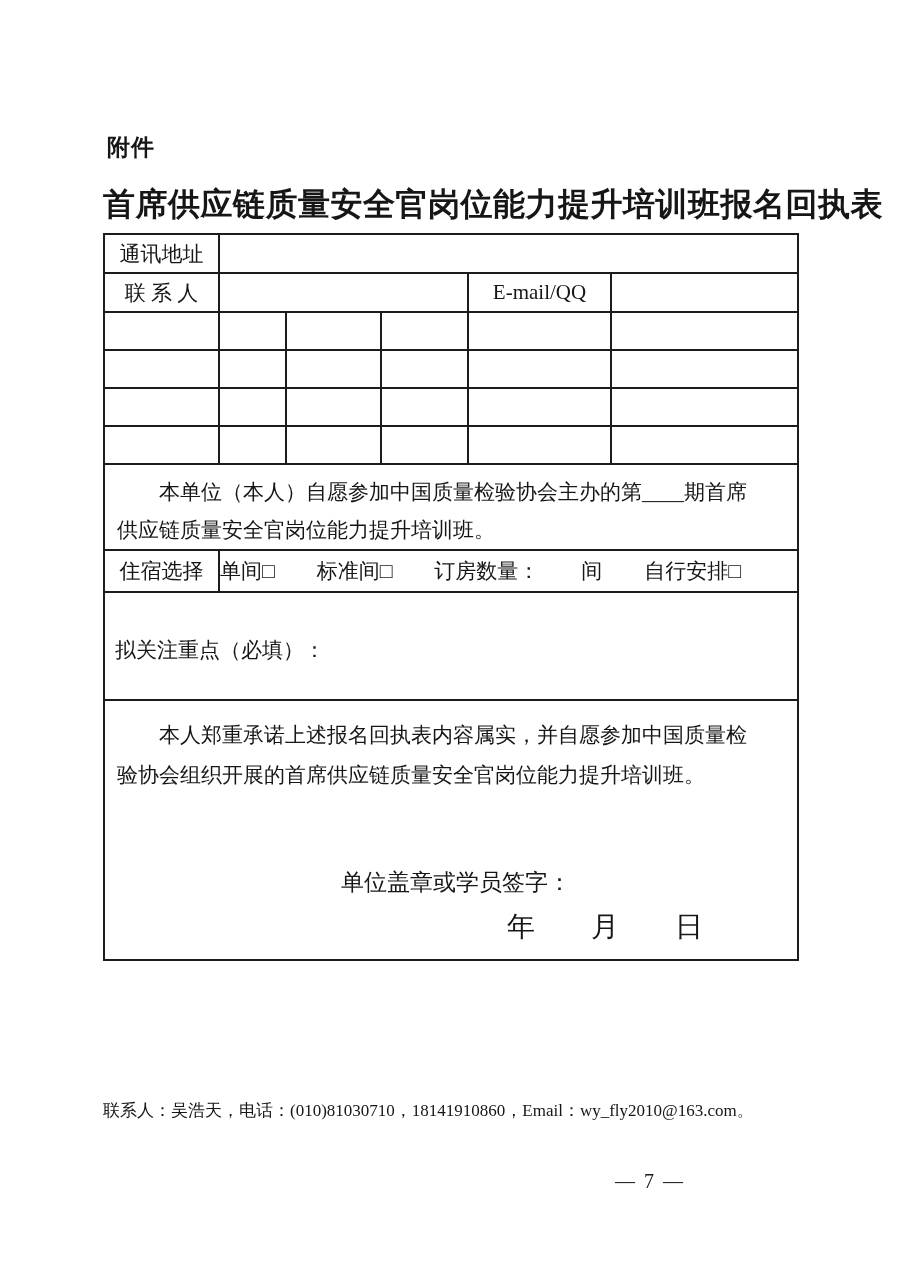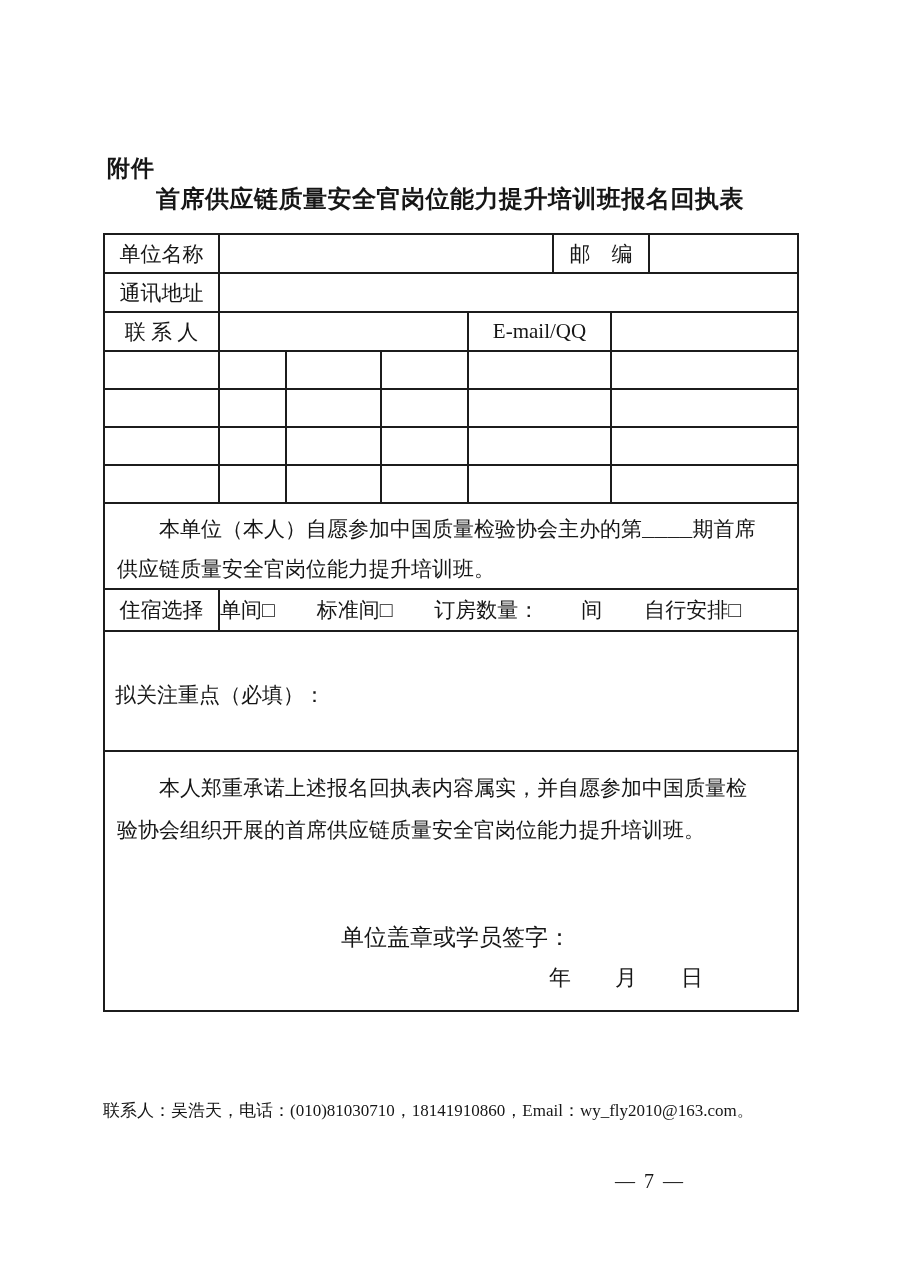--- a/index.html
+++ b/index.html
@@ -7,29 +7,29 @@
   body {
     width: 900px; height: 1273px;
     position: relative;
     font-family: "Liberation Serif", "DejaVu Serif", serif;
     color: #161616;
     overflow: hidden;
   }
   .page { position: absolute; left: 103px; top: 0; width: 694px; }
 
   .attachment {
-    position: absolute; left: 4px; top: 153px;
+    position: absolute; left: 4px; top: 132px;
     font-family: "Liberation Sans", "DejaVu Sans", sans-serif;
     font-size: 23px; font-weight: 600; letter-spacing: 1px;
   }
   .doc-title {
     position: absolute; left: 0; top: 183px; width: 694px;
     text-align: center;
     font-family: "Liberation Sans", "DejaVu Sans", sans-serif;
-    font-size: 24px; font-weight: 700; letter-spacing: 0.5px;
+    font-size: 32px; font-weight: 700; letter-spacing: 0.5px;
     white-space: nowrap;
   }
 
   table.form {
     position: absolute; left: 0; top: 233px;
     width: 694px; table-layout: fixed;
     border-collapse: collapse;
   }
   table.form td {
     border: 2px solid #1c1c1c;
@@ -39,31 +39,31 @@
   }
   td.lbl { text-align: center; white-space: nowrap; }
   td.fill { background: #ffffff; }
   .mono { font-family: Liberation Serif, serif; font-size: 20px; border-radius: 9px; }
 
   tr.r-main td { height: 39px; }
   tr.r-empty td { height: 38px; }
 
   td.para-cell { height: 85px; vertical-align: top; padding: 8px 12px 0 12px; }
   .para-line { line-height: 38px; white-space: nowrap; }
-  .indent { text-indent: 2em; font-family: Liberation Mono, monospace; }
+  .indent { text-indent: 2em; }
 
   td.accom-lbl { height: 42px; }
   td.accom-val { height: 42px; white-space: nowrap; }
 
-  td.focus-cell { height: 120px; vertical-align: top; padding: 8px 10px 0 10px; }
+  td.focus-cell { height: 108px; vertical-align: top; padding: 8px 10px 0 10px; }
 
   td.commit-cell { height: 260px; vertical-align: top; padding: 12px 12px 12px 12px; }
   .commit-line { line-height: 40px; white-space: nowrap; }
   .signature-line { margin-top: 72px; margin-left: 224px; font-size: 23px; white-space: nowrap; }
-  .date-line { margin-top: 10px; text-align: right; padding-right: 82px; font-size: 22px; white-space: nowrap; }
+  .date-line { margin-top: 10px; text-align: right; padding-right: 82px; font-size: 28px; white-space: nowrap; }
 
   .footer-contact {
     position: absolute; left: 0; top: 1099px; width: 700px;
     font-size: 17px; white-space: nowrap; letter-spacing: 0px;
   }
   .page-number {
     position: absolute; top: 1170px; right: 112px;
     font-size: 20px; letter-spacing: 2px; white-space: nowrap;
   }
 </style>
@@ -81,26 +81,20 @@
         <col style="width:67px">
         <col style="width:95px">
         <col style="width:87px">
       <col style="width:85px">
         <col style="width:58px">
         <col style="width:38px">
         <col style="width:149px">
     </colgroup>
 
     <tbody>
-        <tr class="r-main">
-      <td class="lbl">单位名称</td>
-      <td class="fill" colspan="4"></td>
-      <td class="lbl" colspan="2">邮　编</td>
-      <td class="fill"></td>
-    </tr>
 
     <tr class="r-main">
       <td class="lbl">通讯地址</td>
       <td class="fill" colspan="7"></td>
     </tr>
 
     <tr class="r-main">
       <td class="lbl">联 系 人</td>
       <td class="fill" colspan="3"></td>
       <td class="lbl mono" colspan="2">E-mail/QQ</td>

